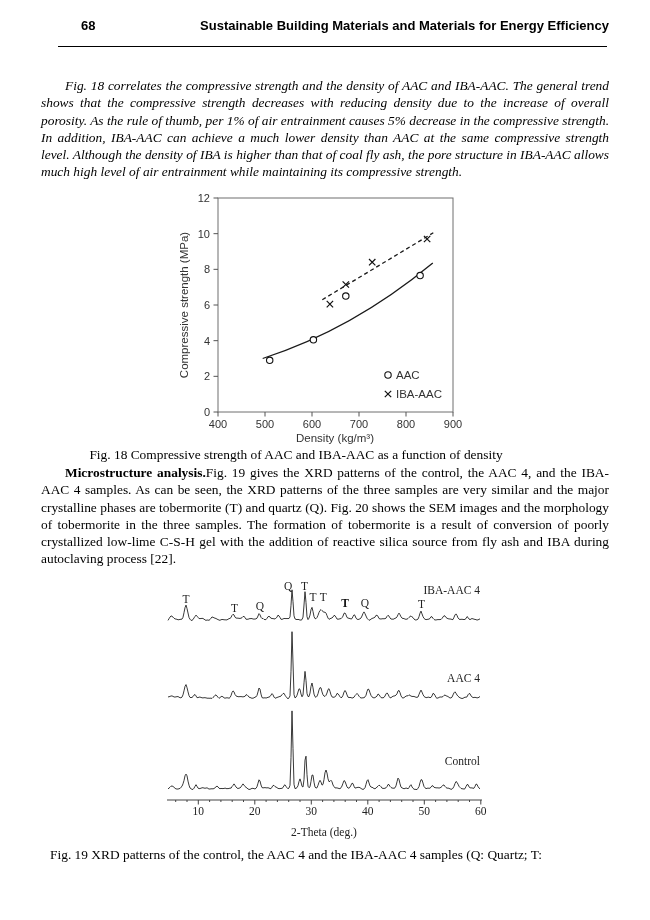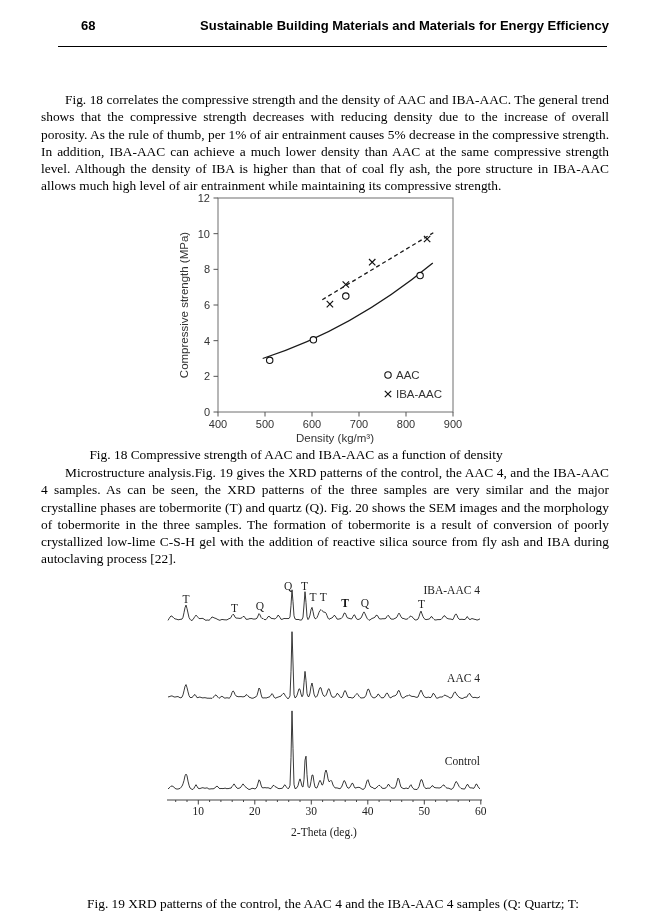--- a/index.html
+++ b/index.html
@@ -18,29 +18,29 @@
   }
   .hdr-rule{
     position:absolute;left:58px;top:46px;width:549px;height:0;
     border-top:1.5px solid #000;
   }
   .para{
     position:absolute;left:41px;width:568px;
     font-size:13.4px;line-height:17.3px;text-align:justify;
   }
   .para .ind{display:inline-block;width:24px;}
-  #p1{top:91px;}
+  #p1{top:77px;font-style:italic;}
   #p2{top:464px;}
-  .b{font-weight:normal;}
+  .b{font-weight:bold;}
   .cap{
     position:absolute;left:0;width:592px;text-align:center;
     font-size:13.4px;line-height:18px;
   }
   #cap18{top:446px;}
-  #cap19{top:895px;padding-left:37px;}
+  #cap19{top:846px;}
   svg{position:absolute;display:block;}
   #fig18{left:168px;top:192px;}
   #fig19{left:160px;top:570px;}
   .ax{font-family:"Liberation Sans",sans-serif;font-size:11px;fill:#333;}
   .axl{font-family:"Liberation Sans",sans-serif;font-size:11.5px;fill:#333;}
   .sf{font-family:"Liberation Serif",serif;font-size:11.5px;fill:#222;}
   .sfb{font-family:"Liberation Serif",serif;font-size:11.5px;fill:#111;font-weight:bold;}
 </style>
 </head>
 <body>

